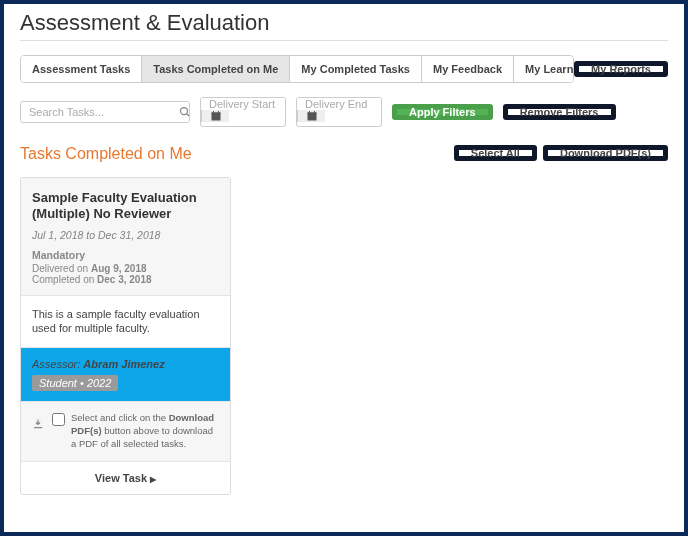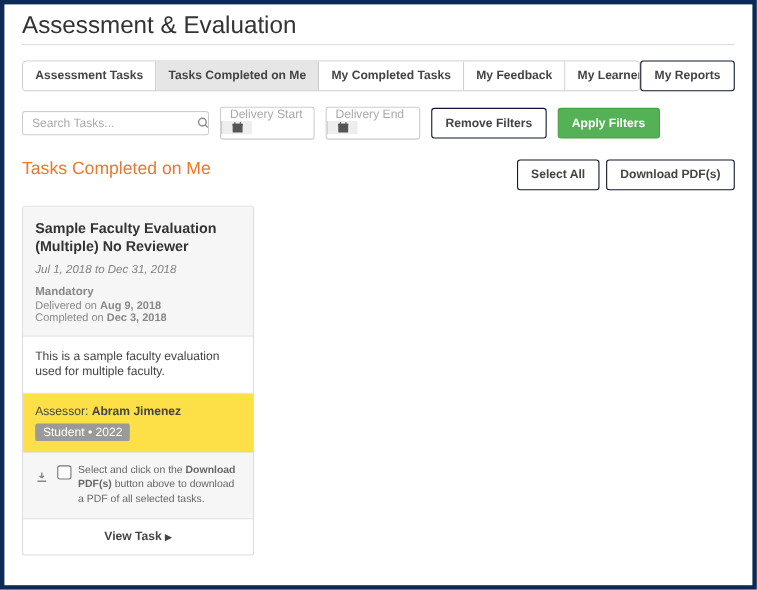--- a/index.html
+++ b/index.html
@@ -95,24 +95,24 @@
     width: 28px;
     background: #eee;
     display: flex;
     align-items: center;
     justify-content: center;
     border-left: 1px solid #ccc;
     color: #555;
     cursor: pointer;
   }
   .btn {
-    height: 28px;
+    height: 16px;
     padding: 0 12px;
     font-size: 11px;
-    border: 1px solid #0f172a;
+    border: 5px solid #0f172a;
     border-radius: 3px;
     background: #fff;
     cursor: pointer;
     font-weight: 600;
     color: #444;
     display: inline-flex;
     align-items: center;
     white-space: nowrap;
   }
   .btn-green {
@@ -165,23 +165,24 @@
   .line { color: #888; font-size: 10px; }
   .line b { color: #888; font-weight: 700; }
   .card-body {
     padding: 11px;
     border-bottom: 1px solid #e5e5e5;
     color: #444;
     font-size: 11px;
     line-height: 1.35;
   }
   .assessor-row {
-    background: #fde047;
+    background: #0ea5e9;
     padding: 10px 11px;
     border-bottom: 1px solid #e5e5e5;
+    font-style: italic;
   }
   .assessor { font-size: 11px; color: #444; }
   .badge {
     display: inline-block;
     background: #9a9a9a;
     color: #fff;
     font-size: 11px;
     padding: 2px 7px;
     border-radius: 2px;
     margin-top: 5px;
@@ -256,22 +257,22 @@
       <div class="cal-btn">
         <svg width="12" height="12" viewBox="0 0 24 24" fill="currentColor">
             <rect x="3" y="5" width="18" height="16" rx="1"></rect>
             <rect x="3" y="5" width="18" height="4" fill="#555"></rect>
             <rect x="6" y="2" width="2" height="5" fill="#555"></rect>
             <rect x="16" y="2" width="2" height="5" fill="#555"></rect>
           </svg>
       </div>
     </div>
 
+    <button class="btn btn-green">Apply Filters</button>
     <button class="btn">Remove Filters</button>
-    <button class="btn btn-green">Apply Filters</button>
   </div>
 
   <div class="section-row">
     <h2 class="section-title">Tasks Completed on Me</h2>
     <div class="action-btns">
       <button class="btn">Select All</button>
       <button class="btn">Download PDF(s)</button>
     </div>
   </div>
 

